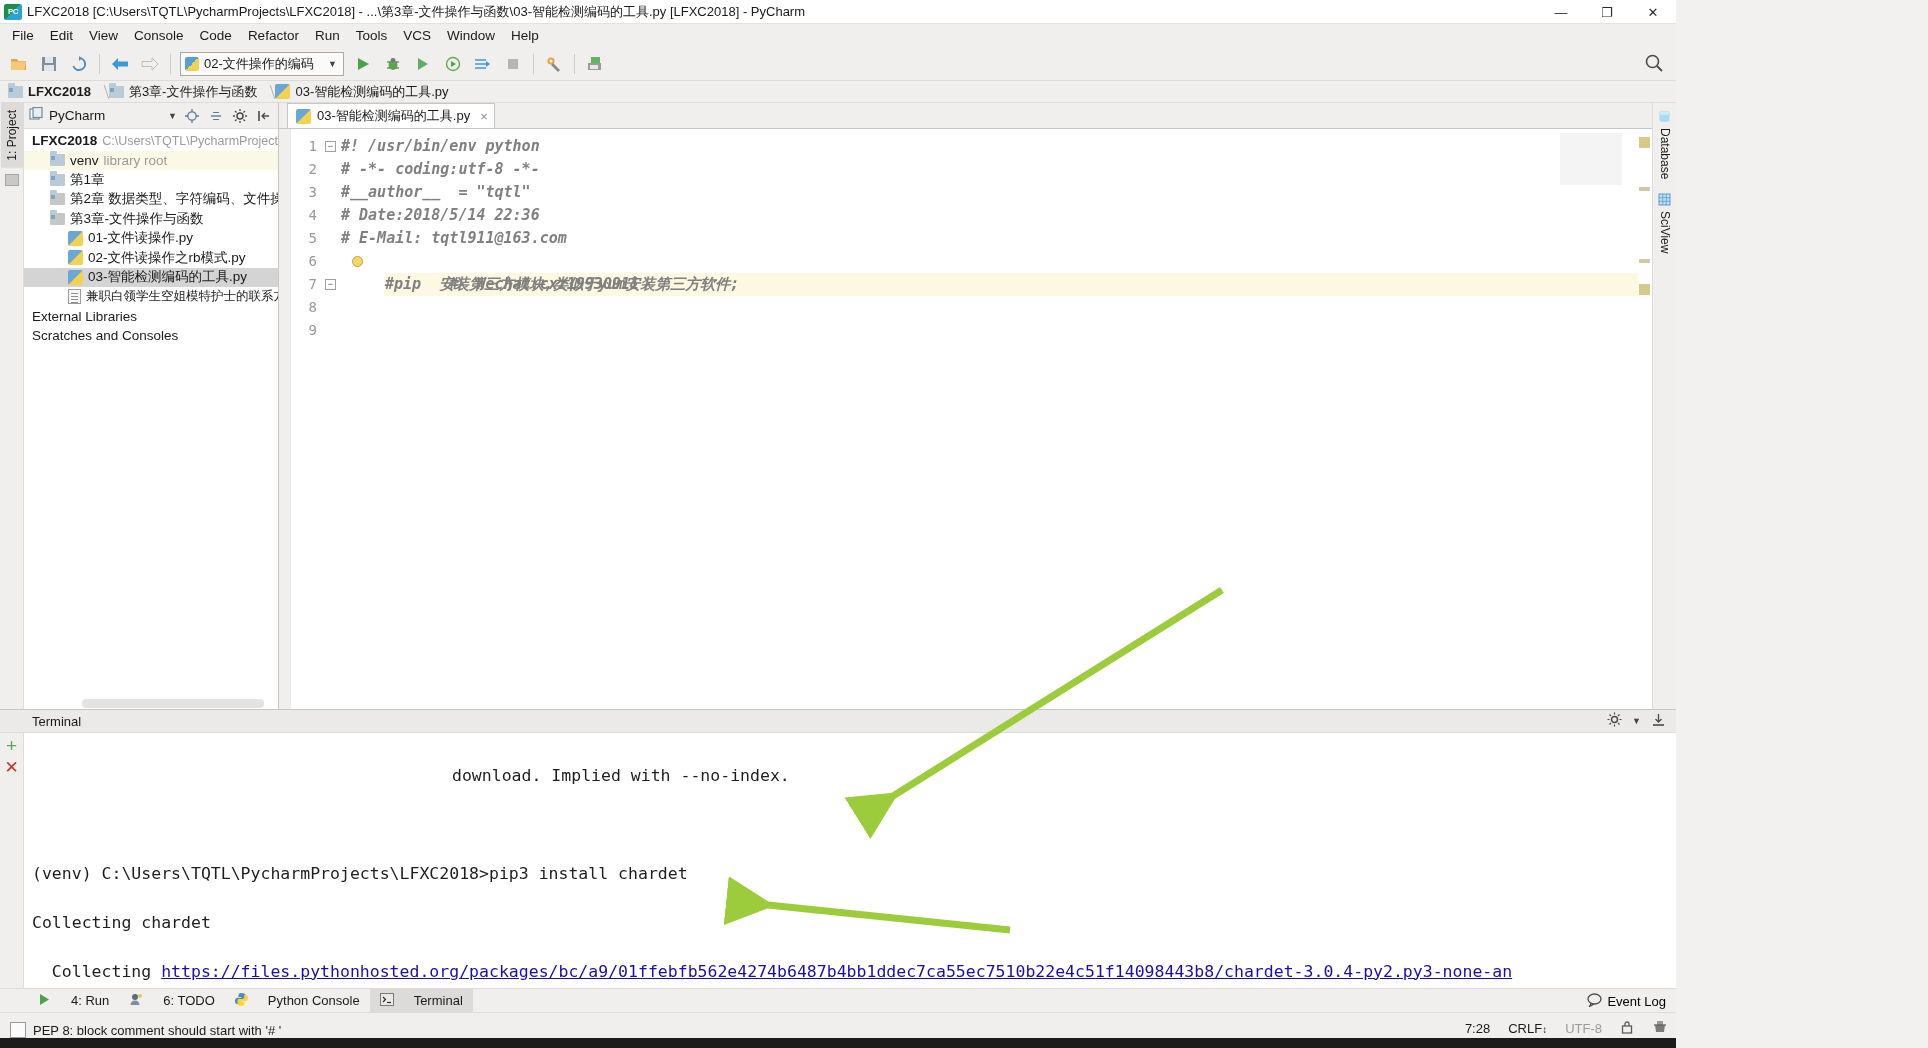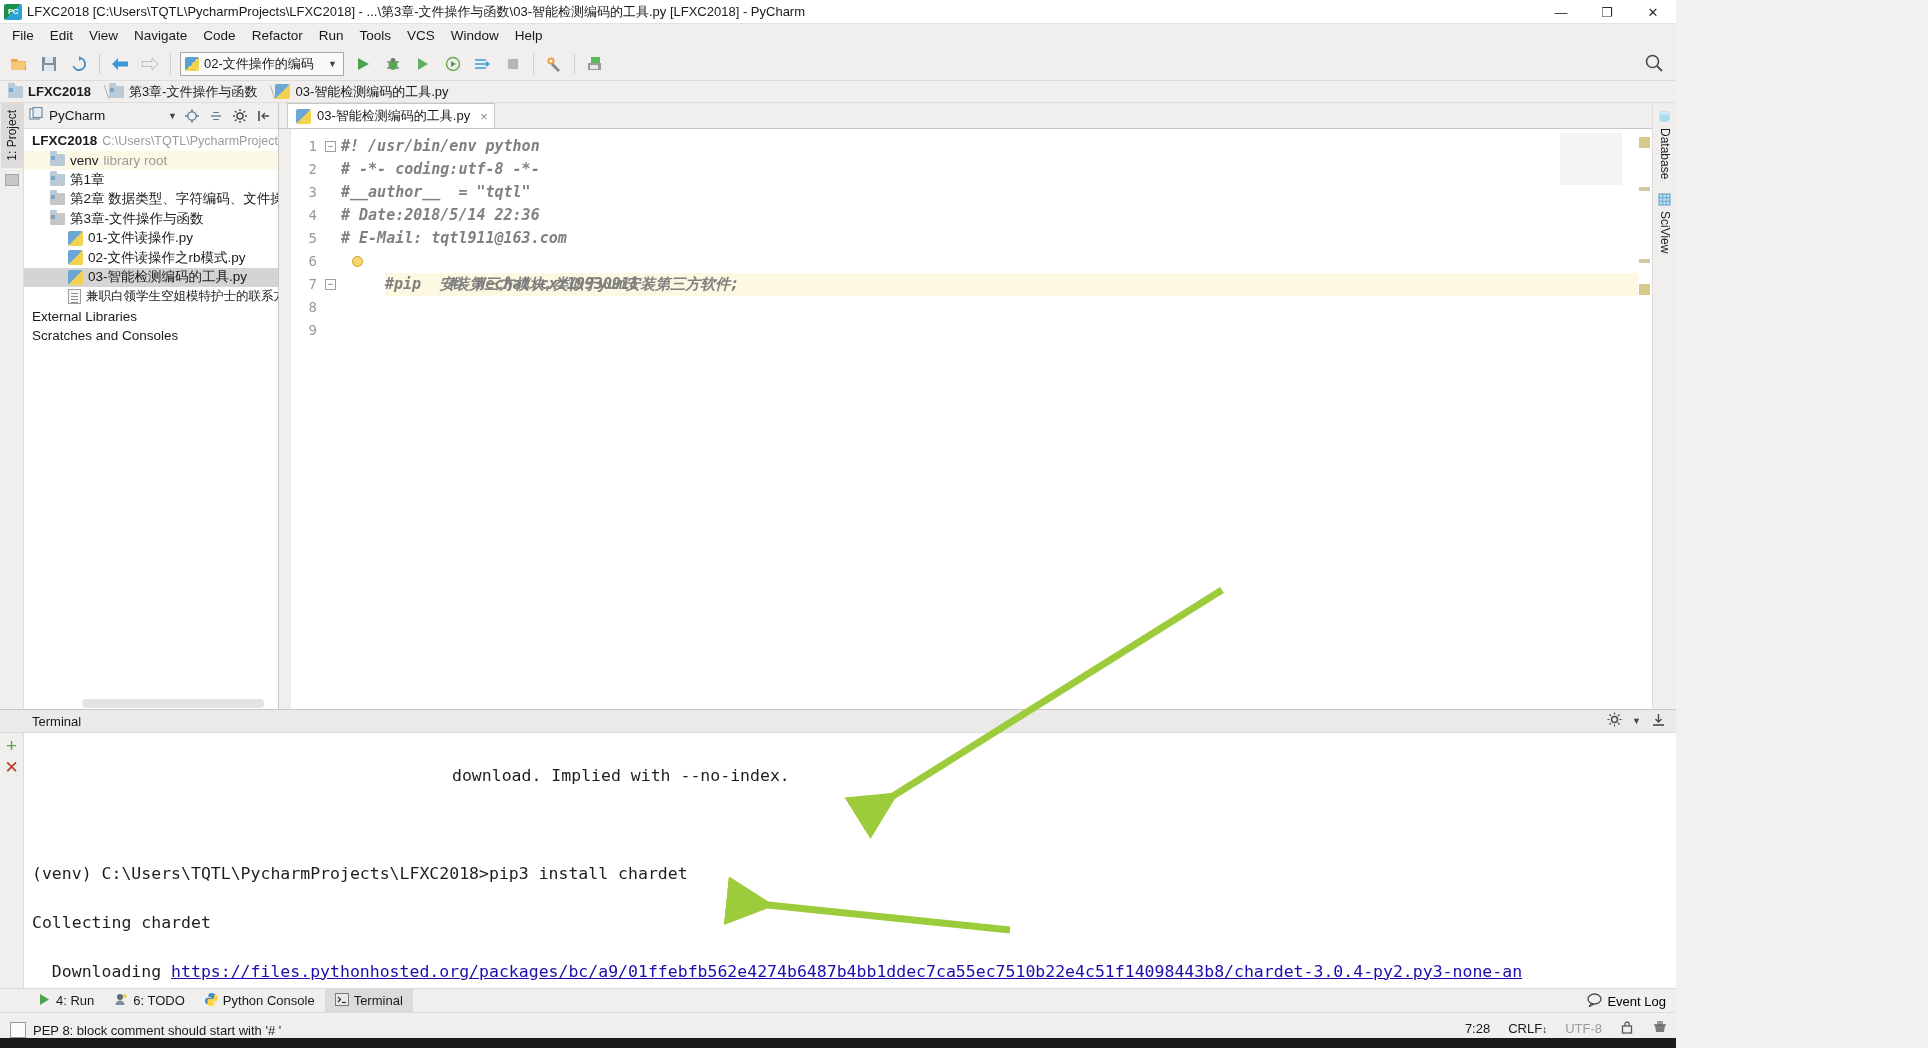--- a/index.html
+++ b/index.html
@@ -298,21 +298,21 @@
   .term-out .link { color: #1a0dab; text-decoration: underline; }
 
   
   .twbar {
     height: 24px; flex: 0 0 24px;
     background: #f0efee; border-top: 1px solid #dedcda;
     display: flex; align-items: stretch; padding-left: 28px;
     position: relative;
   }
   .twbtn {
-    display: flex; align-items: center; gap: 5px;
+    display: flex; align-items: center; gap: 20px;
     padding: 0 10px; font-size: 13px; color: #1a1a1a;
   }
   .twbtn.sel { background: #dcdbd9; }
   .eventlog { position: absolute; right: 10px; top: 0; height: 24px; display: flex; align-items: center; gap: 5px; font-size: 13px; }
 
   
   .statusbar {
     height: 26px; flex: 0 0 26px;
     background: #f0efee; border-top: 1px solid #dedcda;
     display: flex; align-items: flex-end; padding: 0 10px;
@@ -340,21 +340,21 @@
       <div class="wbtn">—</div>
       <div class="wbtn">❐</div>
       <div class="wbtn">✕</div>
     </div>
   </div>
 
   <div class="menubar">
     <div class="mi">File</div>
     <div class="mi">Edit</div>
     <div class="mi">View</div>
-    <div class="mi">Navigate</div>
+    <div class="mi">Console</div>
     <div class="mi">Code</div>
     <div class="mi">Refactor</div>
     <div class="mi">Run</div>
     <div class="mi">Tools</div>
     <div class="mi">VCS</div>
     <div class="mi">Window</div>
     <div class="mi">Help</div>
   </div>
 
   <div class="toolbar">
@@ -653,21 +653,21 @@
     <div class="term-body">
       <div class="term-side">
         <span style="color:#5aa84f;font-size:19px;line-height:14px;">+</span>
         <span style="color:#c0392b;font-size:17px;line-height:14px;">✕</span>
       </div>
       <div class="term-out">
 <div><span style="display:inline-block;width:420px"></span><span>download. Implied with --no-index.</span></div>
 <div>&nbsp;</div>
 <div><span>(venv) C:\Users\TQTL\PycharmProjects\LFXC2018&gt;pip3 install chardet</span></div>
 <div><span>Collecting chardet</span></div>
-<div><span>  Downloading </span><span class="link">https://files.pythonhosted.org/packages/bc/a9/01ffebfb562e4274b6487b4bb1ddec7ca55ec7510b22e4c51f14098443b8/chardet-3.0.4-py2.py3-none-an</span></div>
+<div><span>  Collecting </span><span class="link">https://files.pythonhosted.org/packages/bc/a9/01ffebfb562e4274b6487b4bb1ddec7ca55ec7510b22e4c51f14098443b8/chardet-3.0.4-py2.py3-none-an</span></div>
 
 
 
 
       </div>
     </div>
   </div>
 
   <div class="twbar">
     <div class="twbtn">

